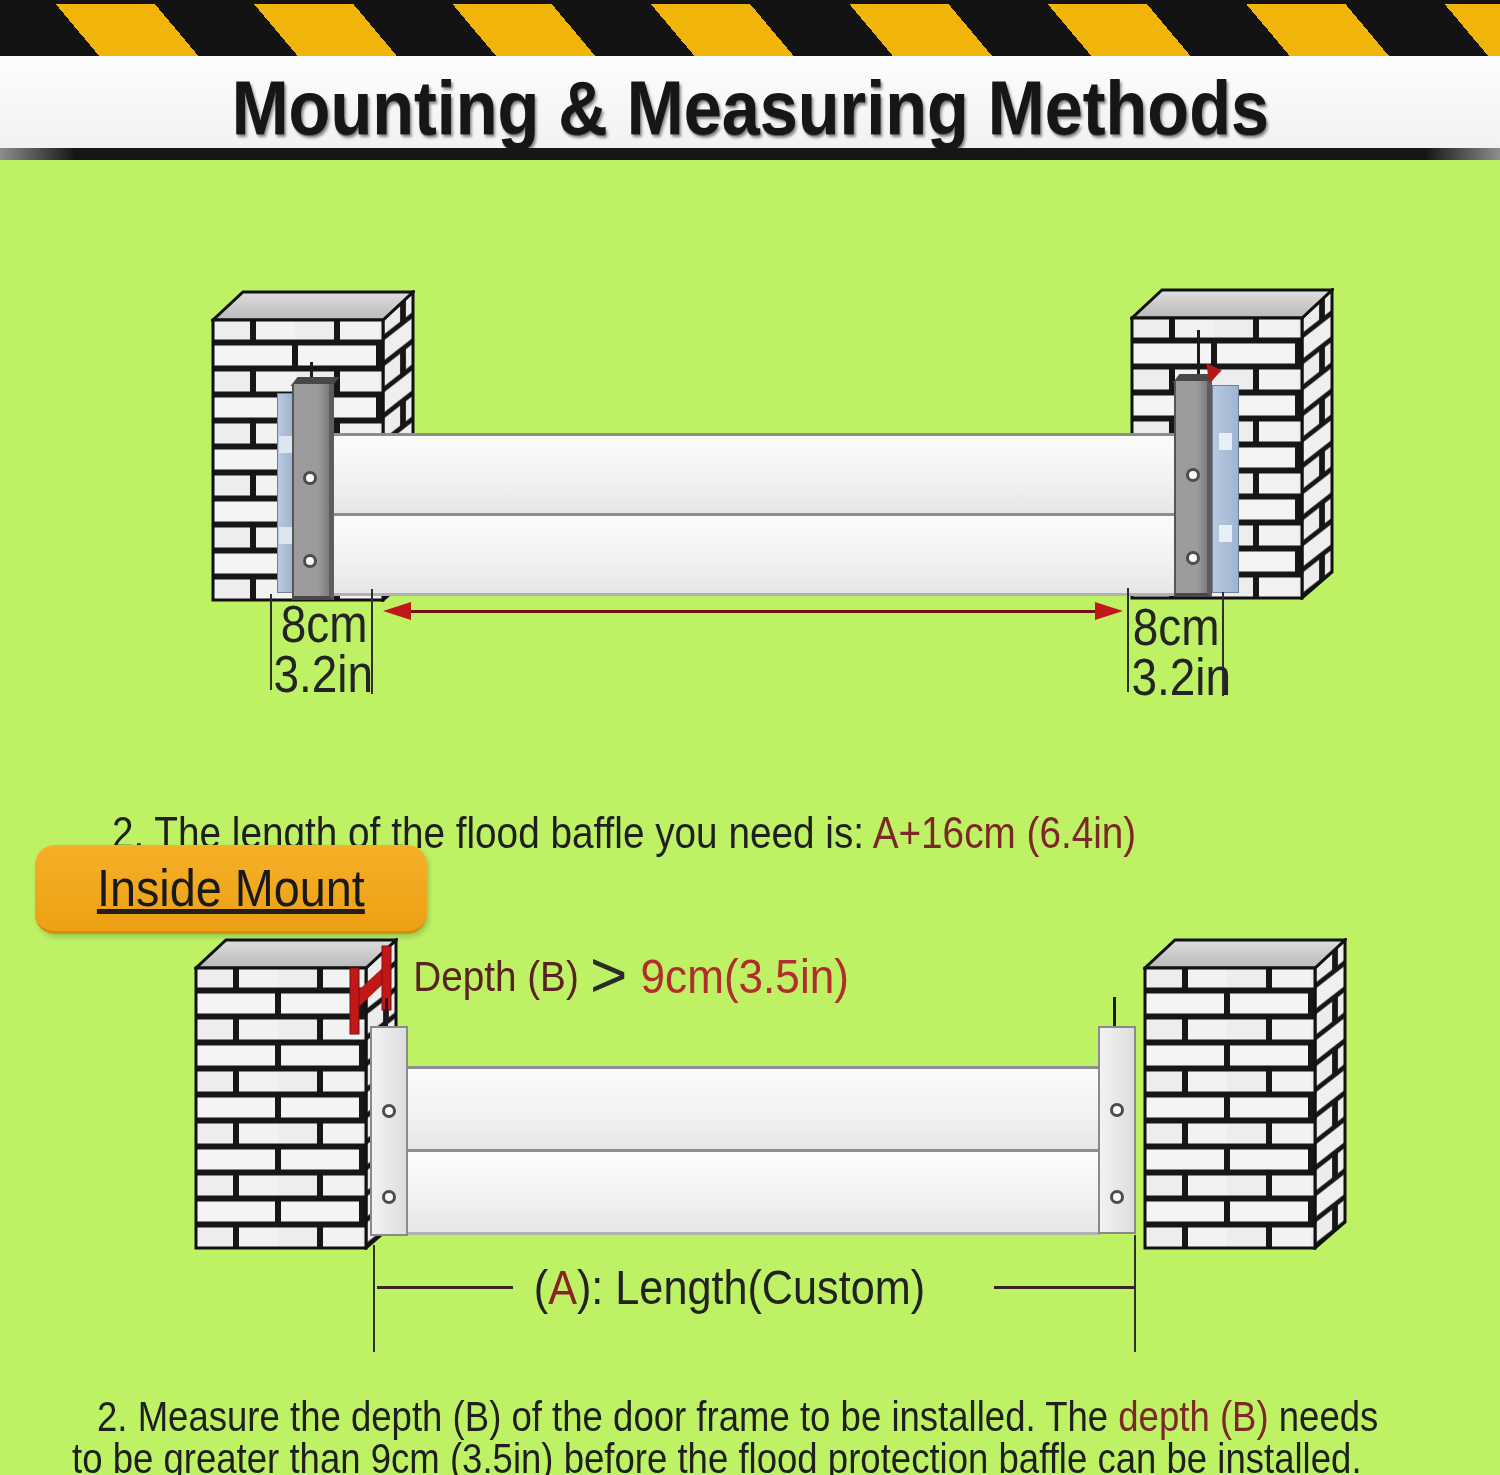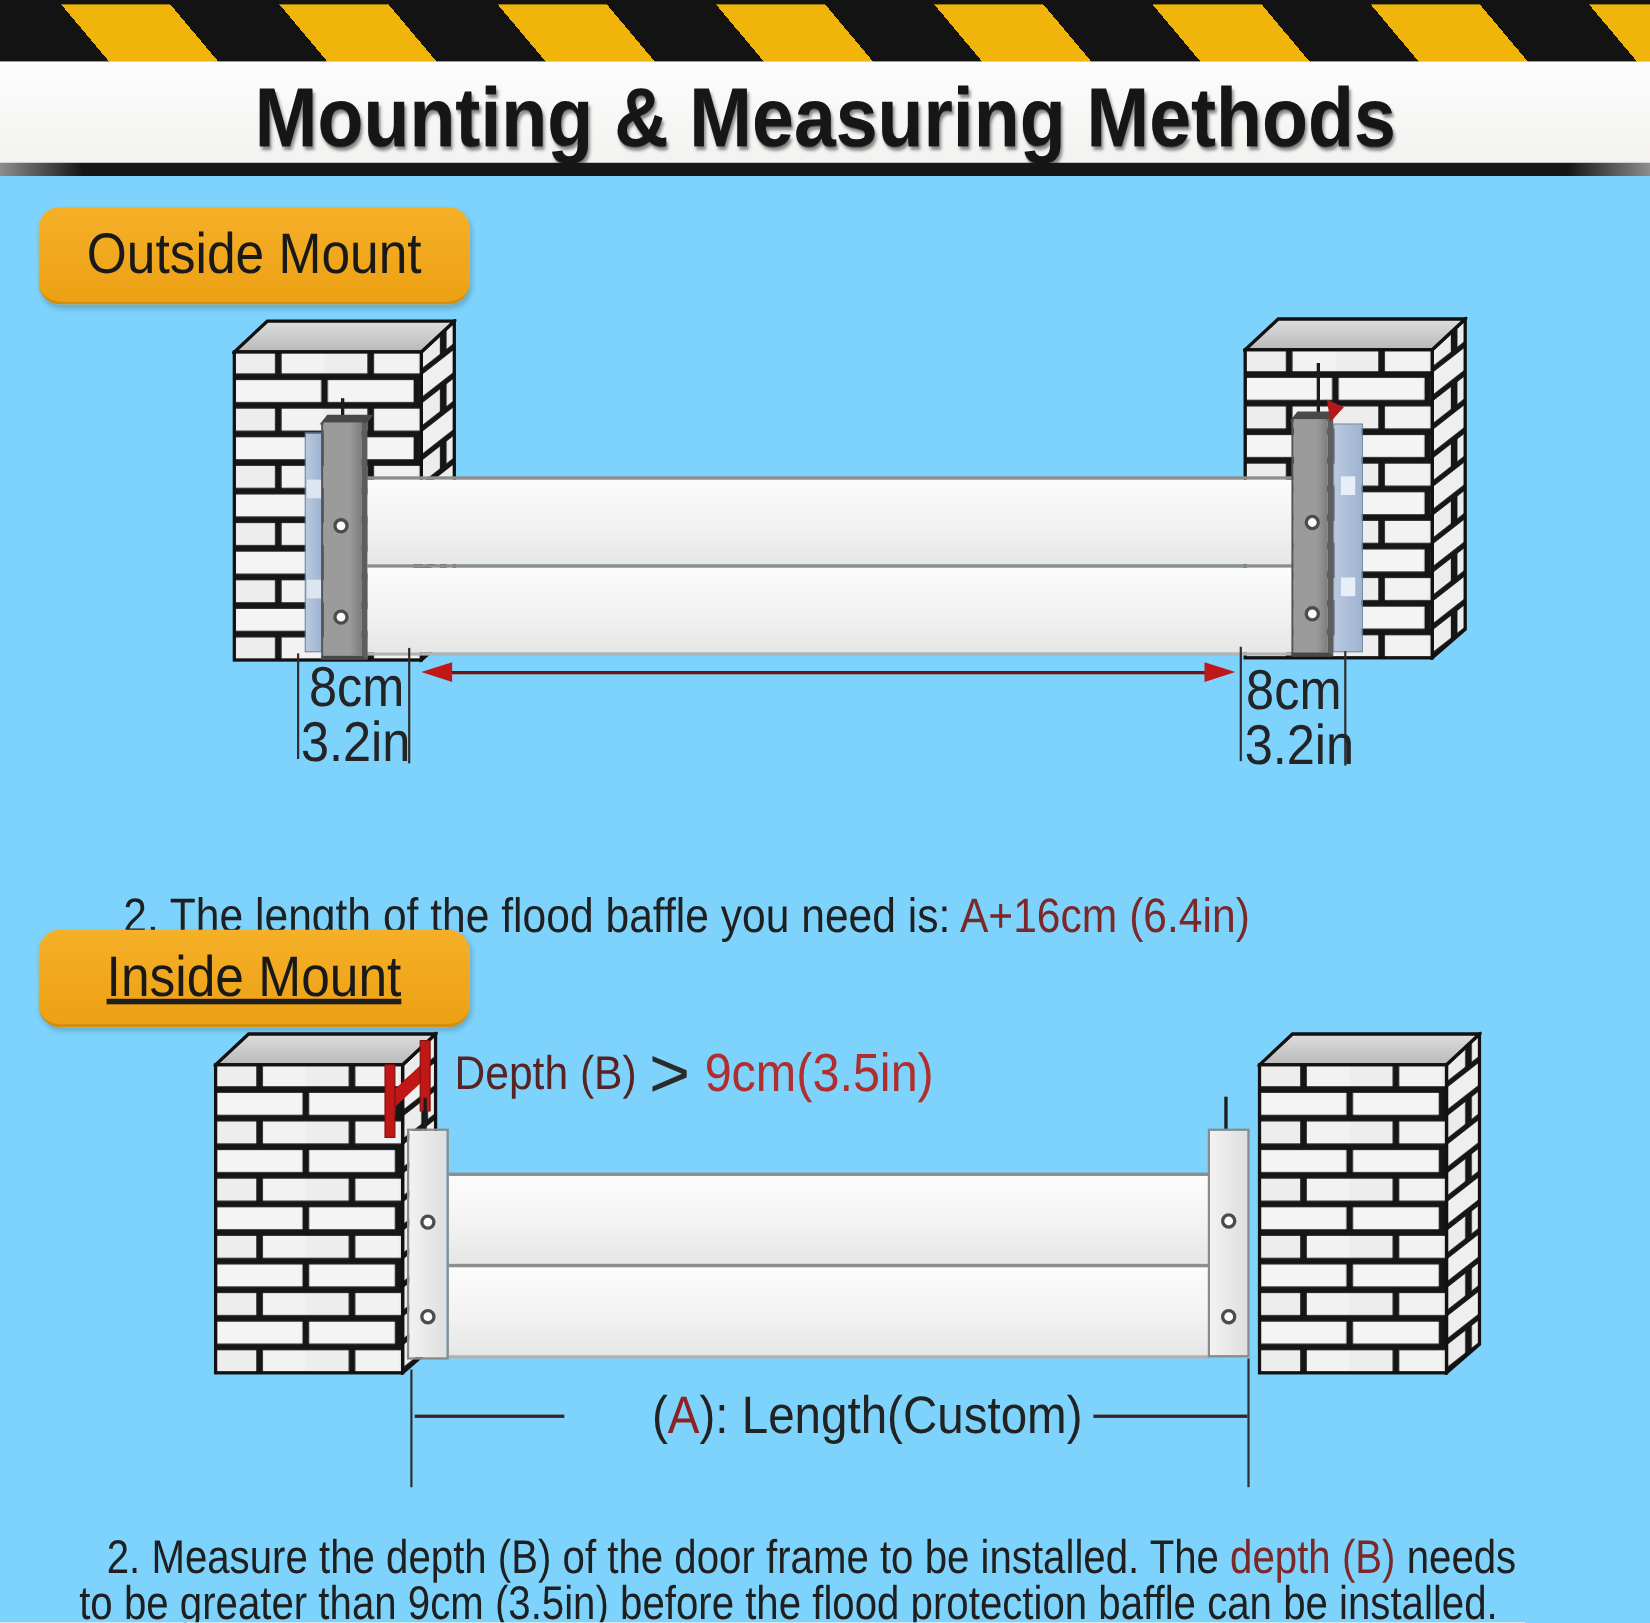--- a/index.html
+++ b/index.html
@@ -1,16 +1,16 @@
 <!DOCTYPE html>
 <html><head>
 <meta charset="utf-8">
 <style>
   html,body{margin:0;padding:0;background:#ffffff;}
-  #canvas{position:relative;width:1500px;height:1475px;background:#7dd3fc;overflow:hidden;
+  #canvas{position:relative;width:1500px;height:1475px;background:#bef264;overflow:hidden;
           font-family:"Liberation Sans",sans-serif;color:#1f1f1f;}
   .abs{position:absolute;}
   .cond{display:inline-block;transform:scaleX(.88);transform-origin:0 50%;white-space:nowrap;}
   .cond2{display:inline-block;transform:scaleX(.85);transform-origin:0 50%;white-space:nowrap;}
   .condc{display:inline-block;transform:scaleX(.9);transform-origin:50% 50%;white-space:nowrap;}
 
   
   .topline{left:0;top:0;width:1500px;height:5px;background:#131313;}
   .tape{left:0;top:4px;width:1500px;height:52px;
         background:repeating-linear-gradient(50deg,#131313 0 76px,#f0b40a 76px 152px);}
@@ -95,23 +95,20 @@
     </defs>
   </svg>
 
   <div class="abs topline"></div>
   <div class="abs tape"></div>
   <div class="abs titleband">
     <span class="title condc">Mounting &amp; Measuring Methods</span>
   </div>
   <div class="abs divbar"></div>
 
-  <div class="abs badge" style="left:35px;top:188px;">
-    <span class="condc">Outside Mount</span>
-  </div>
 
   <svg class="abs pillar" style="left:211px;top:290px;" width="204" height="312" viewBox="0 0 204 312">
     <polygon points="172,30 202,2 202,284 172,310" fill="url(#brickSide)" stroke="#111" stroke-width="3"></polygon>
     <polygon points="2,30 172,30 202,2 32,2" fill="url(#capGrad)" stroke="#111" stroke-width="3"></polygon>
     <rect x="2" y="30" width="170" height="280" fill="url(#brickFront)" stroke="#111" stroke-width="3"></rect>
   </svg>
 
   <svg class="abs pillar" style="left:1130px;top:288px;" width="204" height="312" viewBox="0 0 204 312">
     <polygon points="172,30 202,2 202,284 172,310" fill="url(#brickSide)" stroke="#111" stroke-width="3"></polygon>
     <polygon points="2,30 172,30 202,2 32,2" fill="url(#capGrad)" stroke="#111" stroke-width="3"></polygon>
@@ -212,21 +209,21 @@
   <div class="abs pin" style="left:1113px;top:997px;height:30px;"></div>
   <div class="abs bracket2" style="left:1098px;top:1026px;width:38px;height:208px;"></div>
   <div class="abs hole" style="left:1110px;top:1103px;"></div>
   <div class="abs hole" style="left:1110px;top:1190px;"></div>
 
   <div class="abs vtick" style="left:373px;top:1245px;height:107px;"></div>
   <div class="abs vtick" style="left:1134px;top:1235px;height:117px;"></div>
   <div class="abs dimseg" style="left:377px;top:1286px;width:136px;"></div>
   <div class="abs dimseg" style="left:994px;top:1286px;width:140px;"></div>
 
-  <div class="abs" style="left:524px;top:1260px;width:482px;text-align:right;">
+  <div class="abs" style="left:512px;top:1260px;width:482px;text-align:left;">
     <span class="condc">
       <span class="inlabel-pre">(</span><span class="inlabel-var">A</span><span class="inlabel-post">): Length(Custom)</span>
     </span>
   </div>
 
   <div class="abs stepb" style="left:97px;top:1392px;">
     <span class="cond2"><span>2. Measure the depth (B) of the door frame to be installed. The </span><span class="red-frm">depth (B)</span><span> needs</span></span>
   </div>
   <div class="abs stepb" style="left:72px;top:1434px;">
     <span class="cond2">to be greater than 9cm (3.5in) before the flood protection baffle can be installed.</span>

